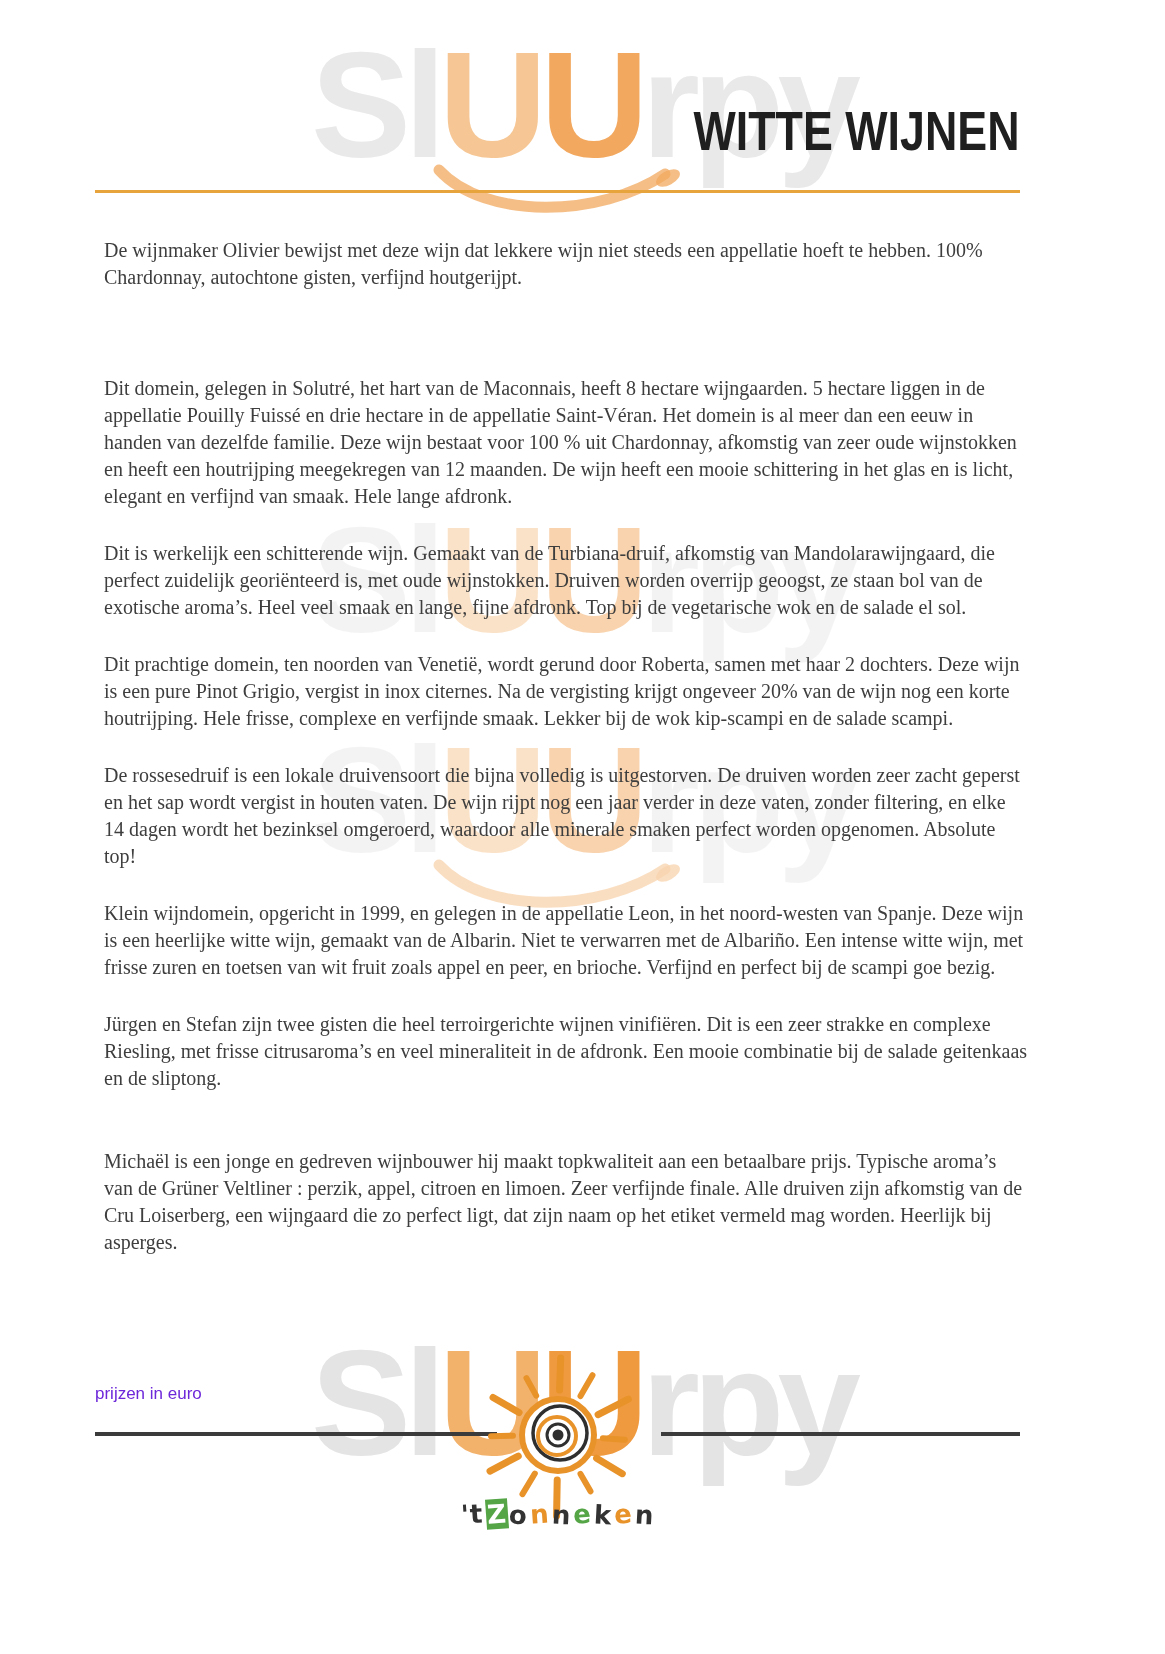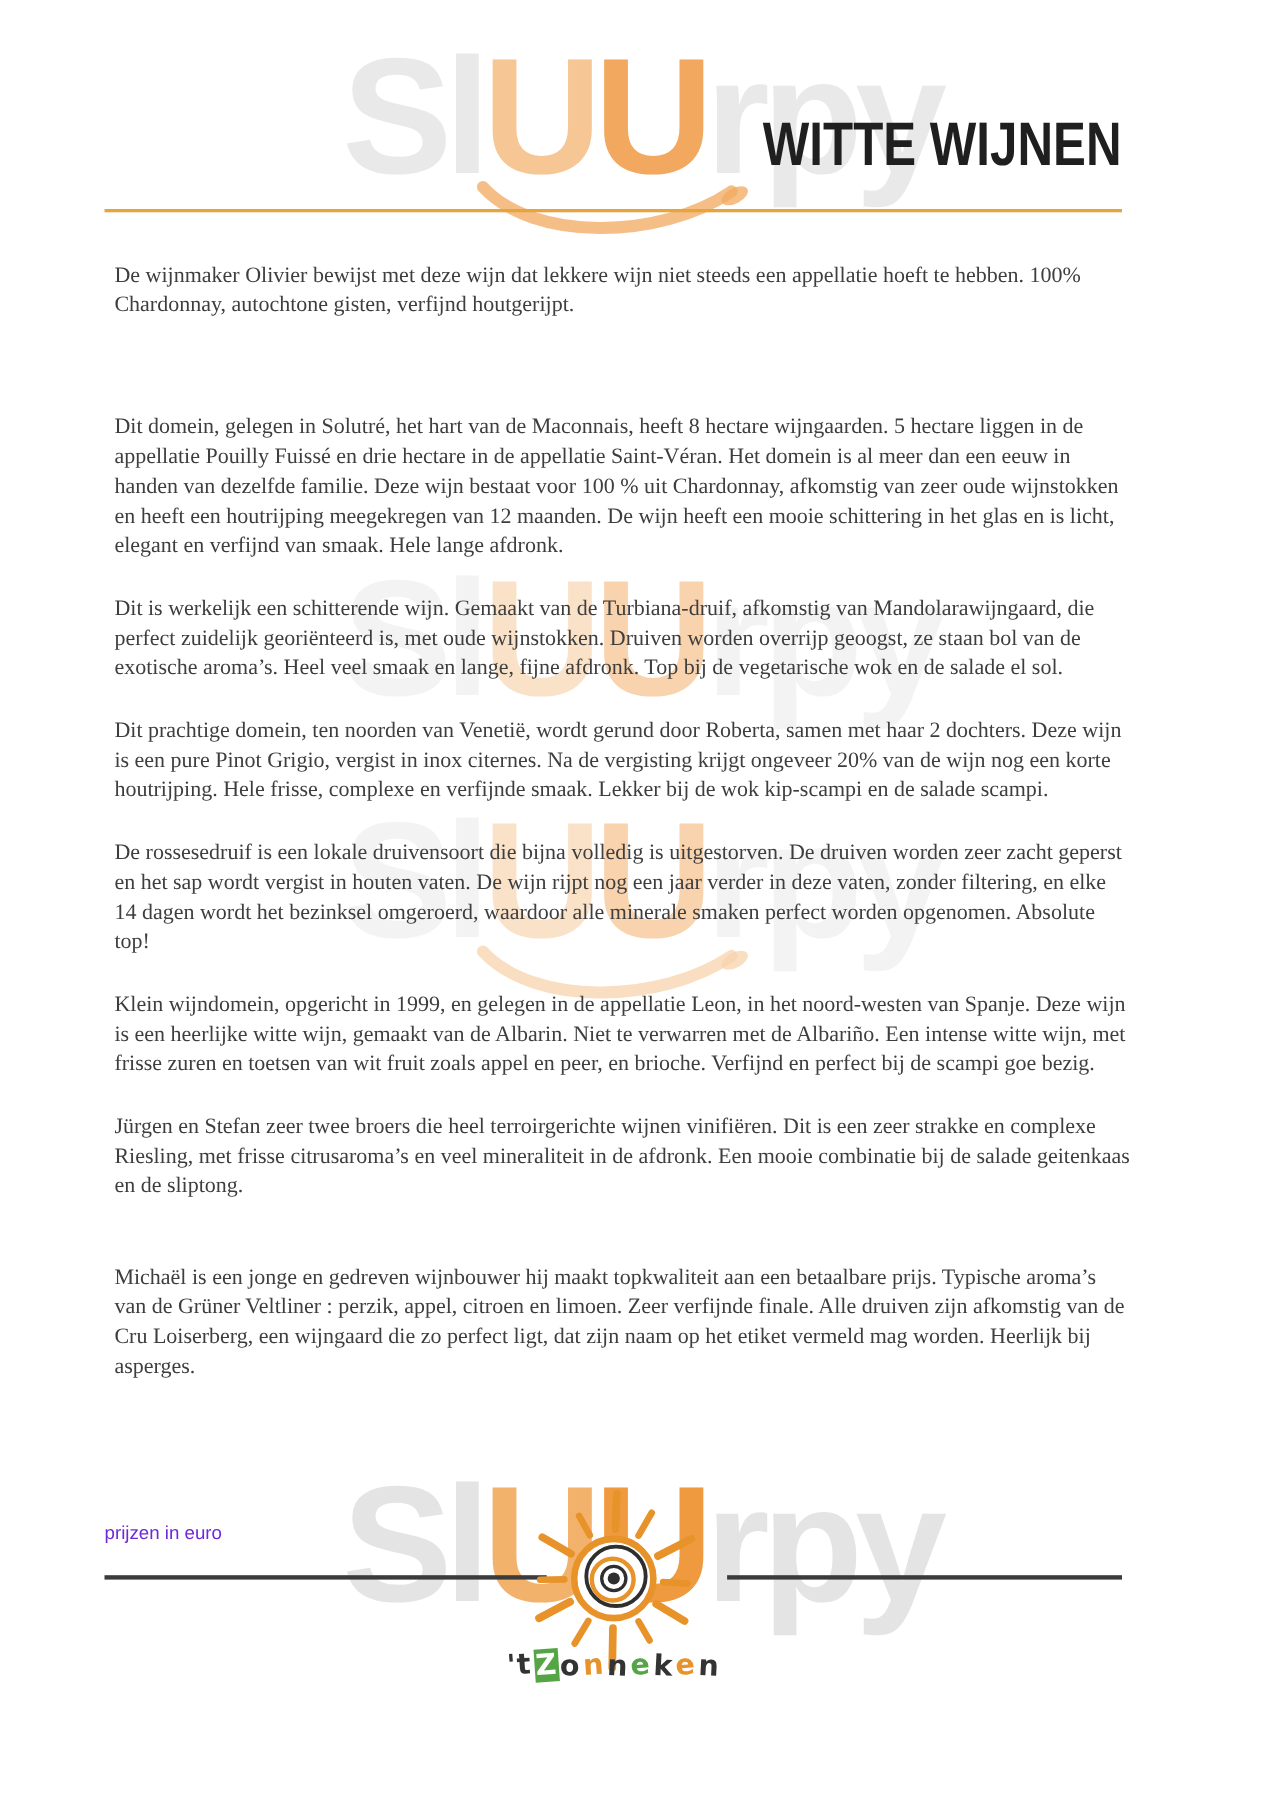--- a/index.html
+++ b/index.html
@@ -117,21 +117,21 @@
   <h1 class="title">WITTE WIJNEN</h1>
   <div class="accent-rule"></div>
 
   <main class="content">
     <p class="para gap-large">De wijnmaker Olivier bewijst met deze wijn dat lekkere wijn niet steeds een appellatie hoeft te hebben. 100% Chardonnay, autochtone gisten, verfijnd houtgerijpt.</p>
     <p class="para">Dit domein, gelegen in Solutré, het hart van de Maconnais, heeft 8 hectare wijngaarden. 5 hectare liggen in de appellatie Pouilly Fuissé en drie hectare in de appellatie Saint-Véran. Het domein is al meer dan een eeuw in handen van dezelfde familie. Deze wijn bestaat voor 100 % uit Chardonnay, afkomstig van zeer oude wijnstokken en heeft een houtrijping meegekregen van 12 maanden. De wijn heeft een mooie schittering in het glas en is licht, elegant en verfijnd van smaak. Hele lange afdronk.</p>
     <p class="para">Dit is werkelijk een schitterende wijn. Gemaakt van de Turbiana-druif, afkomstig van Mandolarawijngaard, die perfect zuidelijk georiënteerd is, met oude wijnstokken. Druiven worden overrijp geoogst, ze staan bol van de exotische aroma’s. Heel veel smaak en lange, fijne afdronk. Top bij de vegetarische wok en de salade el sol.</p>
     <p class="para">Dit prachtige domein, ten noorden van Venetië, wordt gerund door Roberta, samen met haar 2 dochters. Deze wijn is een pure Pinot Grigio, vergist in inox citernes. Na de vergisting krijgt ongeveer 20% van de wijn nog een korte houtrijping. Hele frisse, complexe en verfijnde smaak. Lekker bij de wok kip-scampi en de salade scampi.</p>
     <p class="para">De rossesedruif is een lokale druivensoort die bijna volledig is uitgestorven. De druiven worden zeer zacht geperst en het sap wordt vergist in houten vaten. De wijn rijpt nog een jaar verder in deze vaten, zonder filtering, en elke 14 dagen wordt het bezinksel omgeroerd, waardoor alle minerale smaken perfect worden opgenomen. Absolute top!</p>
     <p class="para">Klein wijndomein, opgericht in 1999, en gelegen in de appellatie Leon, in het noord-westen van Spanje. Deze wijn is een heerlijke witte wijn, gemaakt van de Albarin. Niet te verwarren met de Albariño. Een intense witte wijn, met frisse zuren en toetsen van wit fruit zoals appel en peer, en brioche. Verfijnd en perfect bij de scampi goe bezig.</p>
-    <p class="para gap-medium">Jürgen en Stefan zeer twee broers die heel terroirgerichte wijnen vinifiëren. Dit is een zeer strakke en complexe Riesling, met frisse citrusaroma’s en veel mineraliteit in de afdronk. Een mooie combinatie bij de salade geitenkaas en de sliptong.</p>
+    <p class="para gap-medium">Jürgen en Stefan zijn twee gisten die heel terroirgerichte wijnen vinifiëren. Dit is een zeer strakke en complexe Riesling, met frisse citrusaroma’s en veel mineraliteit in de afdronk. Een mooie combinatie bij de salade geitenkaas en de sliptong.</p>
     <p class="para">Michaël is een jonge en gedreven wijnbouwer hij maakt topkwaliteit aan een betaalbare prijs. Typische aroma’s van de Grüner Veltliner : perzik, appel, citroen en limoen. Zeer verfijnde finale. Alle druiven zijn afkomstig van de Cru Loiserberg, een wijngaard die zo perfect ligt, dat zijn naam op het etiket vermeld mag worden. Heerlijk bij asperges.</p>
   </main>
 
   <div class="footer-note">prijzen in euro</div>
   <div class="fline fline-left"></div>
   <div class="fline fline-right"></div>
 
   <div class="sun">
     <svg width="170" height="170" viewBox="0 0 170 170">
       <g stroke="#e8922a" stroke-linecap="round" fill="none">

